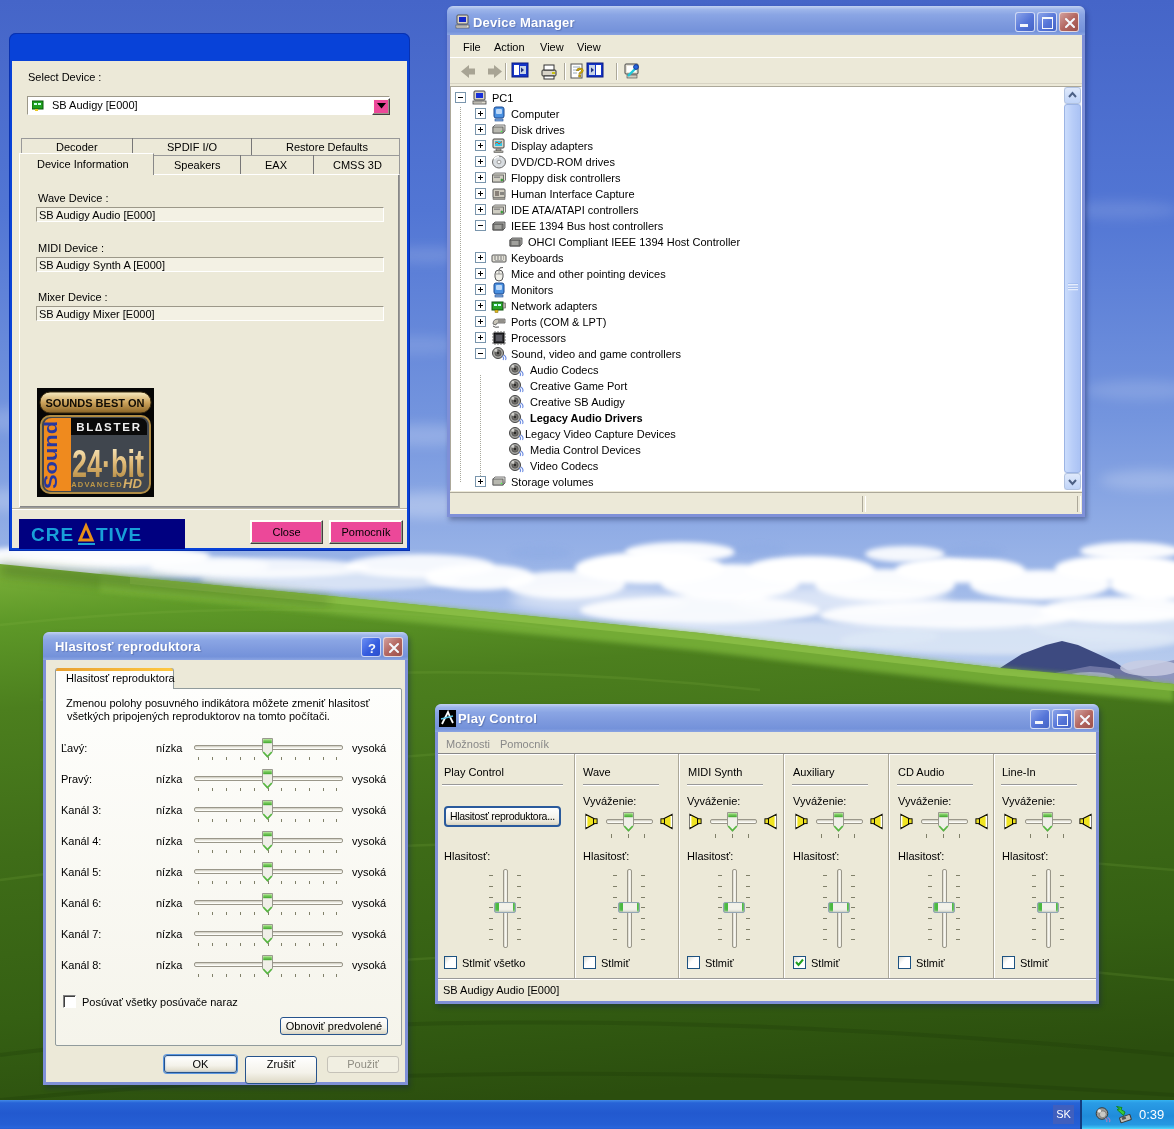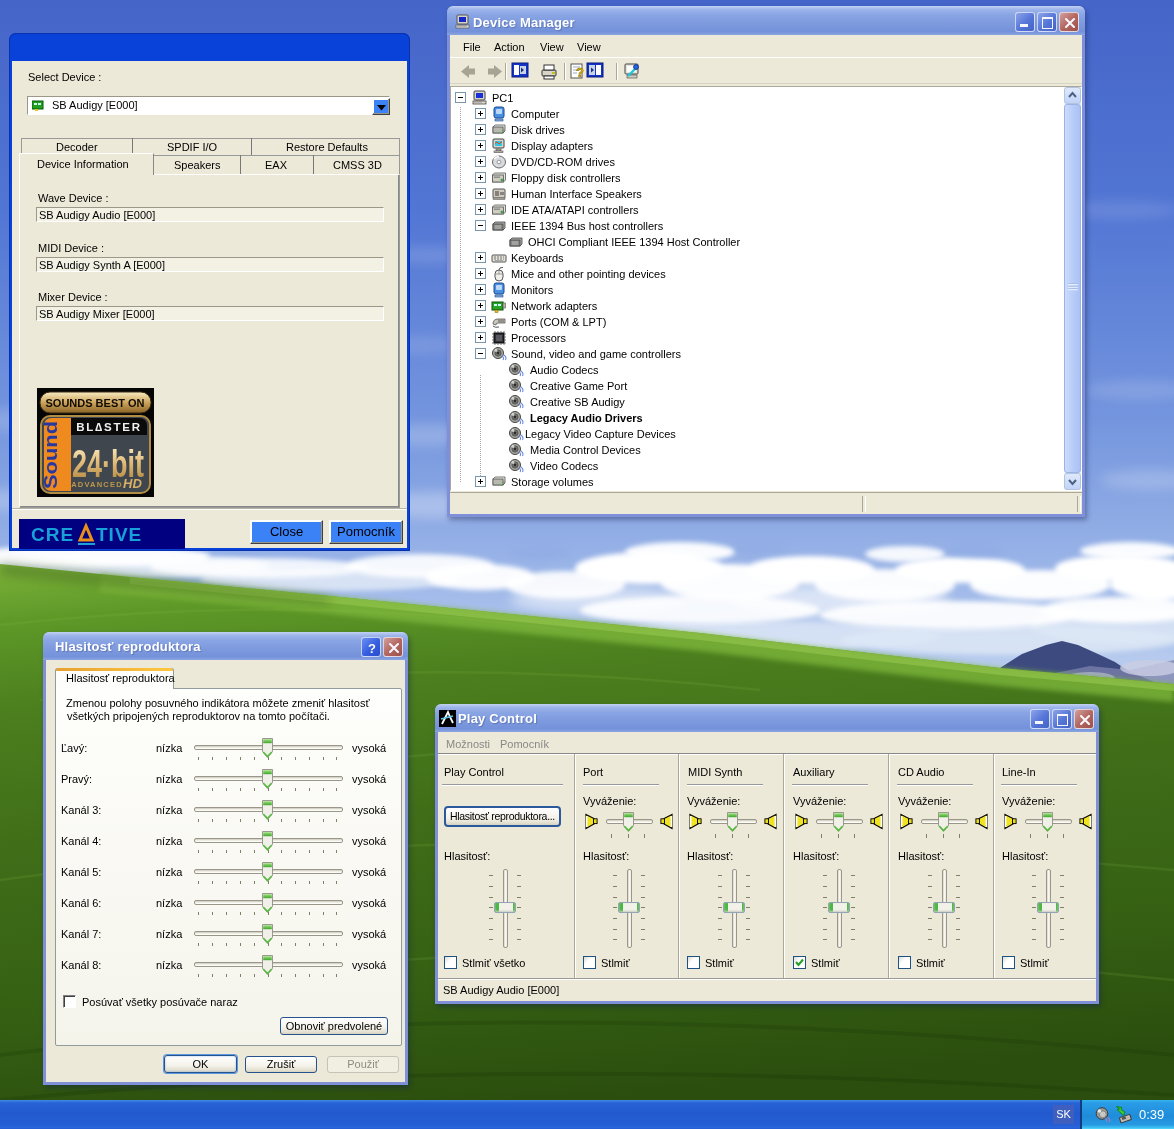--- a/index.html
+++ b/index.html
@@ -20,21 +20,21 @@
 .cb.bmin,.cb.bmax{background:linear-gradient(135deg,#7a9cf0 0%,#3a63e0 50%,#2750cc 100%);}
 .cb.bclose{background:linear-gradient(135deg,#f0a088 0%,#d8542c 45%,#b83a14 100%);}
 .cb.i{opacity:.92;}
 .cb.bmin.i,.cb.bmax.i{background:linear-gradient(135deg,#8ba4ea 0%,#5272d8 55%,#4060c4 100%);}
 .cb.bclose.i{background:linear-gradient(135deg,#d8a098 0%,#b96458 50%,#a04a3e 100%);}
 .cb .mn{position:absolute;left:4px;bottom:4px;width:8px;height:3px;background:#fff;}
 .cb .mx{position:absolute;left:4px;top:4px;width:9px;height:9px;border:1px solid #fff;border-top:2px solid #fff;}
 .cb svg{position:absolute;left:2px;top:2px;}
 .client{position:absolute;background:#ece9d8;}
 
-.cbtn{position:absolute;background:#3b82f6;border:1px solid #404040;border-top-color:#fff;border-left-color:#fff;box-shadow:inset -1px -1px 0 #9a9689,inset 1px 1px 0 #fffef4;text-align:center;font-size:13px;}
+.cbtn{position:absolute;background:#ec4899;border:1px solid #404040;border-top-color:#fff;border-left-color:#fff;box-shadow:inset -1px -1px 0 #9a9689,inset 1px 1px 0 #fffef4;text-align:center;font-size:11px;}
 .sunk{border:1px solid #fff;border-top-color:#9c9889;border-left-color:#9c9889;background:#f3f1e4;}
 .lbl{position:absolute;white-space:nowrap;}
 
 .xpbtn{position:absolute;box-sizing:border-box;border:1px solid #26538c;border-radius:3px;background:linear-gradient(180deg,#fff 0%,#f4f2ea 60%,#e4e0d0 88%,#d6d2c2 100%);text-align:center;font-size:11px;color:#000;}
 .xpbtn.def{box-shadow:0 0 0 1px #5a96e0,inset 0 0 2px #8cb4e8;}
 .xpbtn.dis{border-color:#c5c2b8;background:#f1efe2;color:#8f8d83;box-shadow:none;}
 .vtrack{position:absolute;width:3px;background:linear-gradient(90deg,#d8d5c8,#fdfdf8 60%,#e8e5da);border:1px solid #9a978a;border-radius:2px;}
 .htrack{position:absolute;height:3px;background:linear-gradient(180deg,#cbc8bb,#fdfdf8 70%);border:1px solid #9a978a;border-radius:2px;}
 .vthumb{position:absolute;width:22px;height:11px;border:1px solid #93a5b5;border-radius:2px;background:linear-gradient(90deg,#49b940 0 4px,#f2f1ea 4px 18px,#49b940 18px);box-shadow:inset 0 -1px 2px #c8cdc0;box-sizing:border-box;}
 .tick{position:absolute;background:#808069;}
@@ -392,21 +392,21 @@
           <span class="abs" style="left:60px;top:2px;">Floppy disk controllers</span>
         </div>
    <div class="trow" style="left:0;top:99px;">
           <div class="pmbox" style="left:24px;top:2px;">
             <span class="h"></span>
             <span class="v"></span>
           </div>
           <svg class="ticon" style="left:40px;top:0px;">
             <use href="#ic-hid"></use>
           </svg>
-          <span class="abs" style="left:60px;top:2px;">Human Interface Speakers</span>
+          <span class="abs" style="left:60px;top:2px;">Human Interface Capture</span>
         </div>
    <div class="trow" style="left:0;top:115px;">
           <div class="pmbox" style="left:24px;top:2px;">
             <span class="h"></span>
             <span class="v"></span>
           </div>
           <svg class="ticon" style="left:40px;top:0px;">
             <use href="#ic-ctrl"></use>
           </svg>
           <span class="abs" style="left:60px;top:2px;">IDE ATA/ATAPI controllers</span>
@@ -823,21 +823,21 @@
       <span class="tick" style="left:249px;top:314px;width:1px;height:3px;"></span>
       <span class="tick" style="left:263px;top:314px;width:1px;height:3px;"></span>
       <span class="tick" style="left:277px;top:314px;width:1px;height:3px;"></span>
       <span class="tick" style="left:290px;top:314px;width:1px;height:3px;"></span>
   <div class="lbl" style="left:306px;top:299px;">vysoká</div>
 
   <div class="ccheck" style="left:17px;top:335px;"></div>
   <div class="lbl" style="left:36px;top:336px;">Posúvať všetky posúvače naraz</div>
   <div class="xpbtn" style="left:234px;top:357px;width:108px;height:18px;line-height:16px;">Obnoviť predvolené</div>
   <div class="xpbtn def" style="left:118px;top:395px;width:73px;height:18px;line-height:16px;">OK</div>
-  <div class="xpbtn" style="left:199px;top:396px;width:72px;height:17px;line-height:15px;">Zrušiť</div>
+  <div class="xpbtn" style="left:199px;top:396px;width:72px;height:28px;line-height:15px;">Zrušiť</div>
   <div class="xpbtn dis" style="left:281px;top:396px;width:72px;height:17px;line-height:15px;">Použiť</div>
  </div>
 </div>
 
 <div class="win inactive" style="left:435px;top:704px;width:664px;height:300px;">
  <div class="tb inact">
   <svg class="tbi" style="left:4px;top:6px;" viewBox="0 0 17 17">
         <rect x="0" y="0" width="17" height="17" fill="#000"></rect>
         <path d="M3 14 L9 2 L11 7 L14 13" stroke="#fff" stroke-width="1.8" fill="none"></path>
         <path d="M2 9 L14 6" stroke="#60c8e8" stroke-width="1.6"></path>
@@ -862,21 +862,21 @@
   <div class="lbl" style="left:62px;top:6px;color:#888;">Pomocník</div>
   <div class="abs" style="left:0;right:0;top:21px;height:1px;background:#888;"></div>
   <div class="abs" style="left:0;right:0;top:22px;height:1px;background:#fff;"></div>
   <div class="abs" style="left:136px;top:22px;width:1px;height:224px;background:#aca899;box-shadow:1px 0 0 #fff;"></div>
   <div class="abs" style="left:240px;top:22px;width:1px;height:224px;background:#aca899;box-shadow:1px 0 0 #fff;"></div>
   <div class="abs" style="left:345px;top:22px;width:1px;height:224px;background:#aca899;box-shadow:1px 0 0 #fff;"></div>
   <div class="abs" style="left:450px;top:22px;width:1px;height:224px;background:#aca899;box-shadow:1px 0 0 #fff;"></div>
   <div class="abs" style="left:555px;top:22px;width:1px;height:224px;background:#aca899;box-shadow:1px 0 0 #fff;"></div>
   <div class="lbl" style="left:6px;top:34px;">Play Control</div>
   <div class="abs" style="left:4px;top:52px;width:121px;height:1px;background:#999;box-shadow:0 1px 0 #fff;"></div>
-  <div class="lbl" style="left:145px;top:34px;">Port</div>
+  <div class="lbl" style="left:145px;top:34px;">Wave</div>
   <div class="abs" style="left:145px;top:52px;width:76px;height:1px;background:#999;box-shadow:0 1px 0 #fff;"></div>
   <div class="lbl" style="left:250px;top:34px;">MIDI Synth</div>
   <div class="abs" style="left:249px;top:52px;width:76px;height:1px;background:#999;box-shadow:0 1px 0 #fff;"></div>
   <div class="lbl" style="left:355px;top:34px;">Auxiliary</div>
   <div class="abs" style="left:354px;top:52px;width:76px;height:1px;background:#999;box-shadow:0 1px 0 #fff;"></div>
   <div class="lbl" style="left:460px;top:34px;">CD Audio</div>
   <div class="abs" style="left:459px;top:52px;width:76px;height:1px;background:#999;box-shadow:0 1px 0 #fff;"></div>
   <div class="lbl" style="left:564px;top:34px;">Line-In</div>
   <div class="abs" style="left:563px;top:52px;width:76px;height:1px;background:#999;box-shadow:0 1px 0 #fff;"></div>
   <div class="xpbtn" style="left:6px;top:74px;width:117px;height:21px;line-height:19px;white-space:nowrap;font-size:10.5px;letter-spacing:-0.3px;overflow:hidden;border:2px solid #2a5a9c;border-radius:4px;line-height:17px;">Hlasitosť reproduktora...</div>

